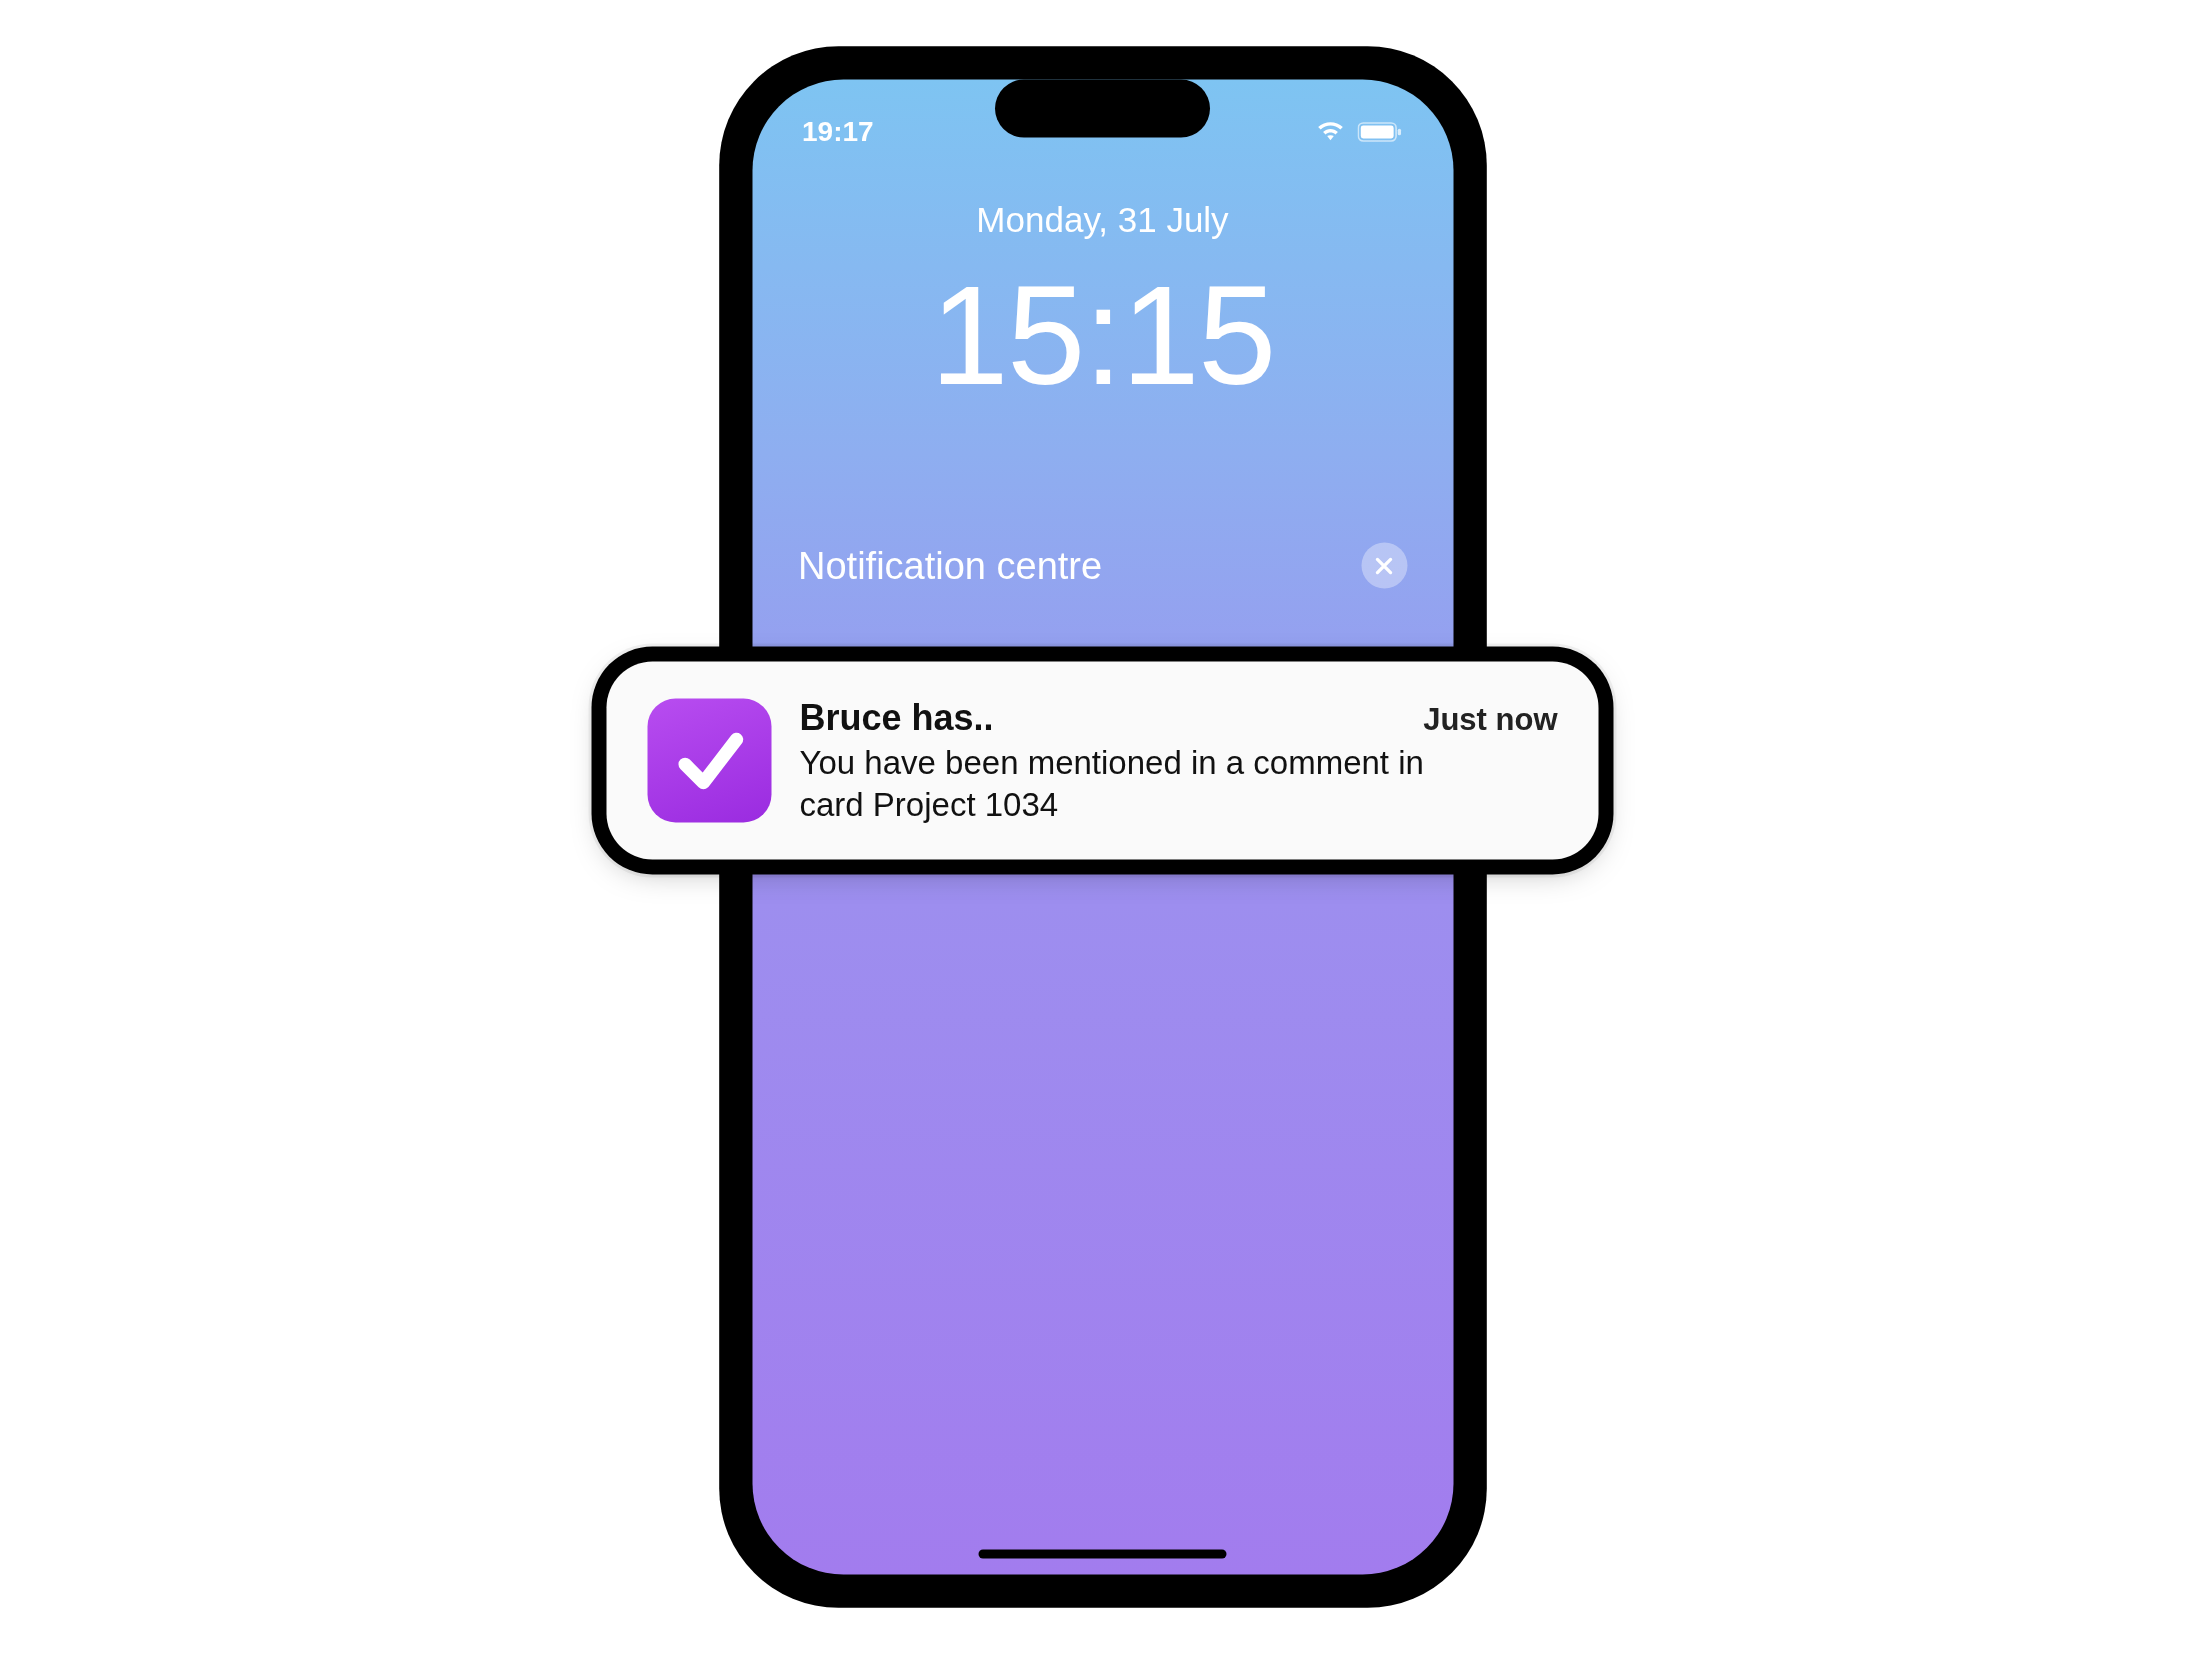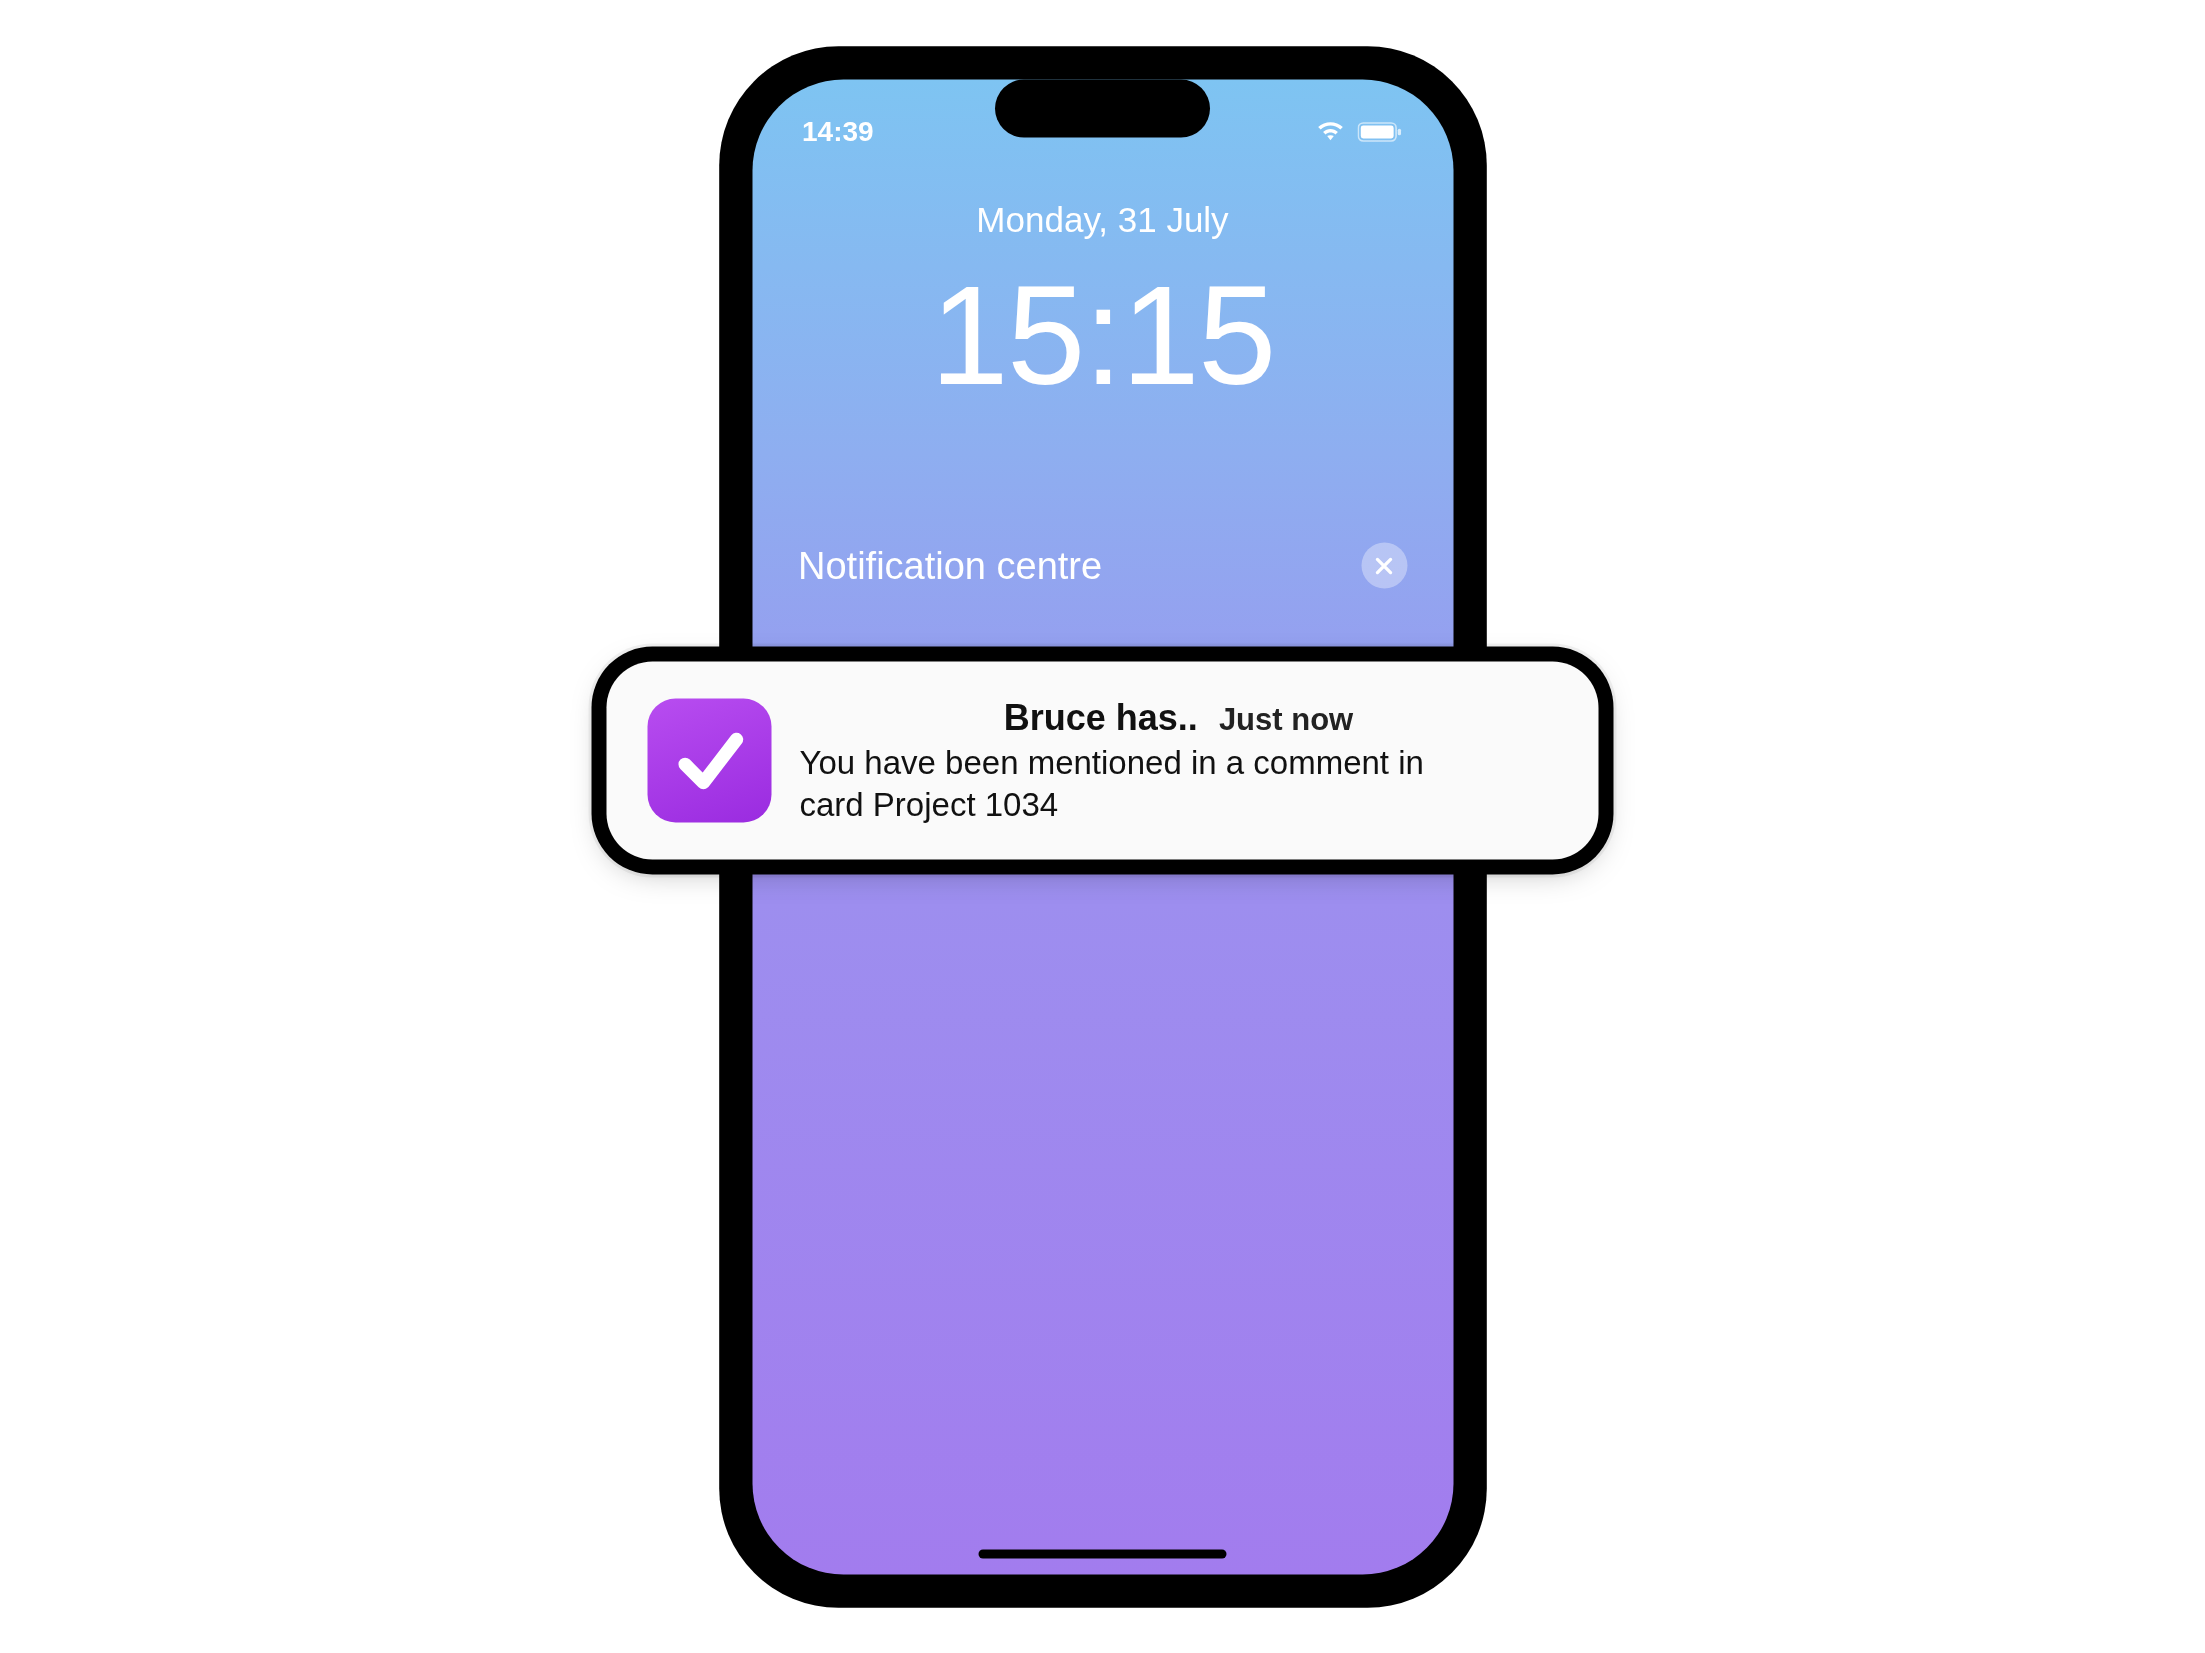--- a/index.html
+++ b/index.html
@@ -169,21 +169,21 @@
   .app-icon svg { width: 83px; height: 83px; }
 
   .notif-body {
     flex: 1 1 auto;
     display: flex;
     flex-direction: column;
     gap: 3.3px;
   }
   .notif-top-row {
     display: flex;
-    justify-content: center;
+    justify-content: space-between;
     align-items: baseline;
     gap: 21px;
   }
   .notif-title {
     font-size: 36px;
     font-weight: 700;
     color: #111;
   }
   .notif-time {
     font-size: 31px;
@@ -200,21 +200,21 @@
   }
 </style>
 </head>
 <body>
 
 <div class="phone-wrap">
   <div class="phone-frame"></div>
 
   <div class="screen">
     <div class="status-bar">
-      <span>14:39</span>
+      <span>19:17</span>
       <div class="status-right">
         <span class="wifi-icon">
           <svg width="30" height="23" viewBox="0 0 36 28" fill="none">
             <path d="M18 24 L22 19 C20 17.5 16 17.5 14 19 Z" fill="#fff"></path>
             <path d="M9 14 C14 9 22 9 27 14 L24 17 C20.5 13.8 15.5 13.8 12 17 Z" fill="#fff"></path>
             <path d="M3 8 C11 0 25 0 33 8 L30 11 C23 4.5 13 4.5 6 11 Z" fill="#fff"></path>
           </svg>
         </span>
         <span class="battery-icon">
           <svg width="46" height="23" viewBox="0 0 56 28" fill="none">

